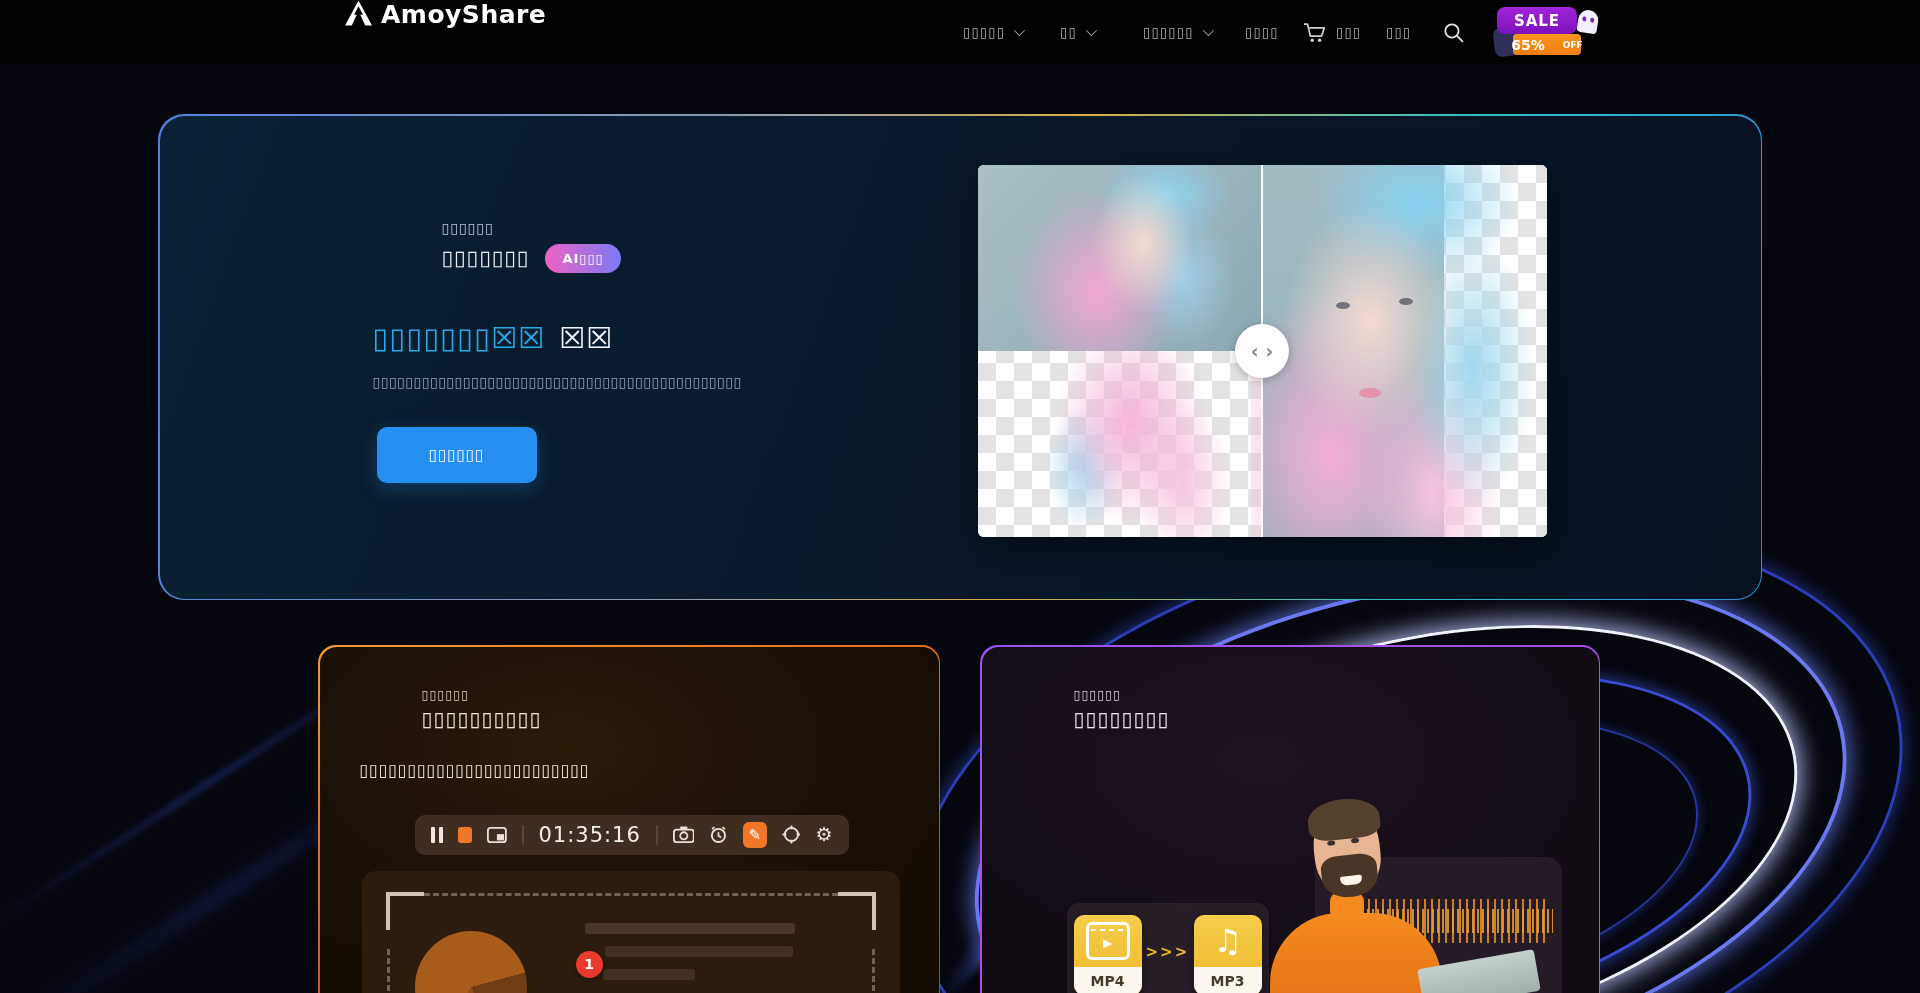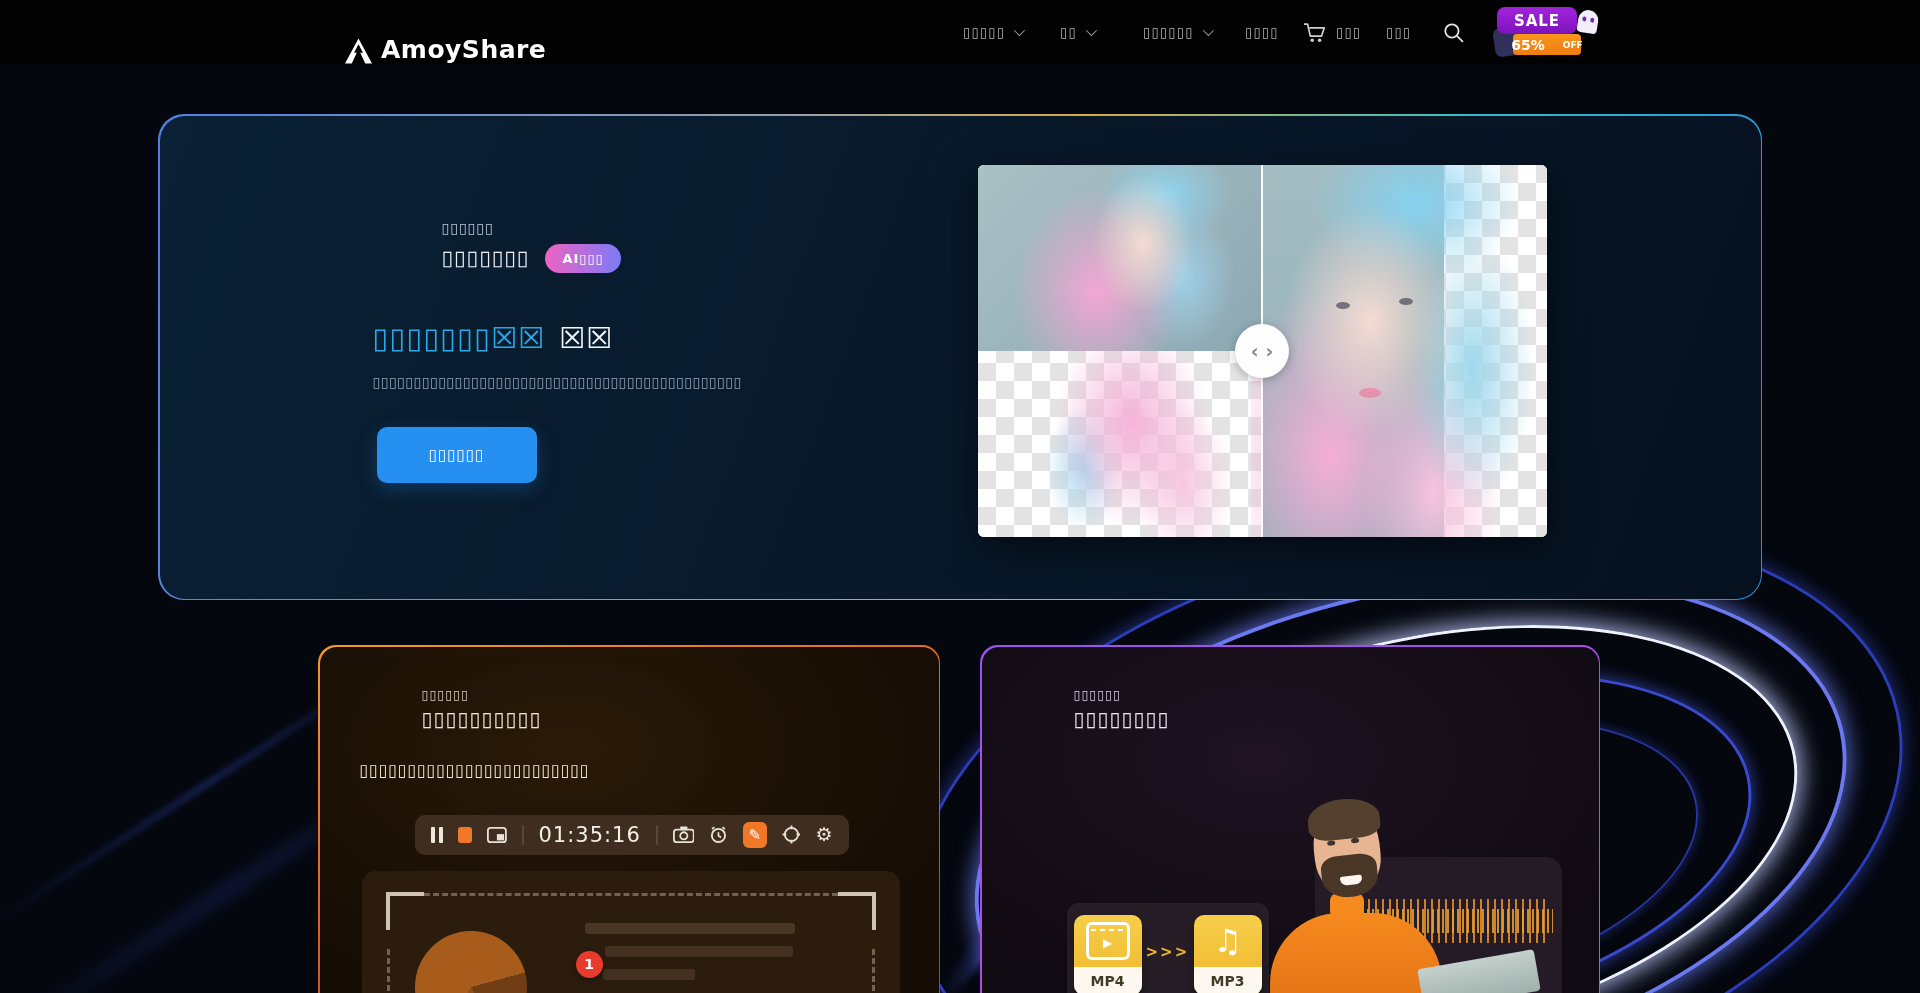--- a/index.html
+++ b/index.html
@@ -1,21 +1,21 @@
 <!DOCTYPE html>
 <html><head>
 <meta charset="utf-8">
 <style>
   html,body{margin:0;padding:0;background:#04070e;}
   body{width:1920px;height:993px;overflow:hidden;position:relative;
        font-family:"DejaVu Sans","Liberation Sans",sans-serif;color:#fff;}
 
   
   .nav{position:absolute;left:0;top:0;width:1920px;height:64px;background:#020202;z-index:5;}
-  .brand{position:absolute;left:345px;top:0;height:64px;display:flex;align-items:flex-end;gap:9px;cursor:pointer;}
+  .brand{position:absolute;left:345px;top:0;height:64px;display:flex;align-items:flex-start;gap:9px;cursor:pointer;}
   .brand-text{font-size:25px;font-weight:700;letter-spacing:.5px;color:#fff;}
   .nav-item{position:absolute;top:0;height:64px;display:flex;align-items:center;gap:9px;
             color:#b3b3b3;font-size:13.5px;letter-spacing:1px;cursor:pointer;}
   .chev{width:7px;height:7px;border-right:1.6px solid #9a9a9a;border-bottom:1.6px solid #9a9a9a;
         transform:rotate(45deg) translateY(-2px);}
   .icon-btn{position:absolute;top:0;height:64px;display:flex;align-items:center;cursor:pointer;}
 
   
   .sale{position:absolute;left:1494px;top:4px;width:106px;height:54px;cursor:pointer;}
   .sale-blob{position:absolute;left:0;top:23px;width:27px;height:29px;background:#31305a;border-radius:7px;transform:rotate(-8deg);}

